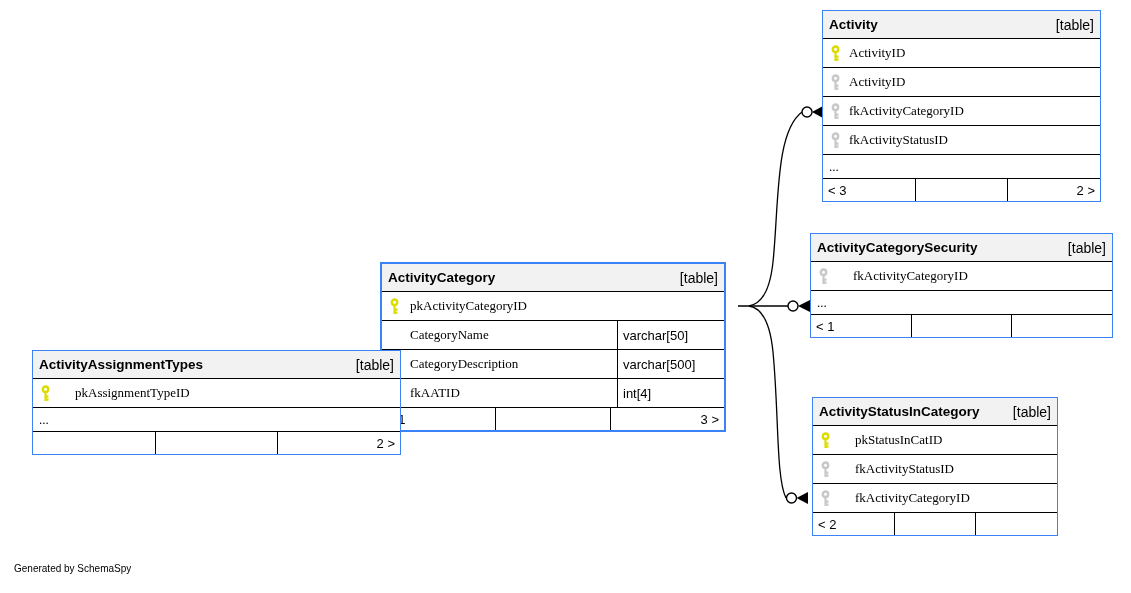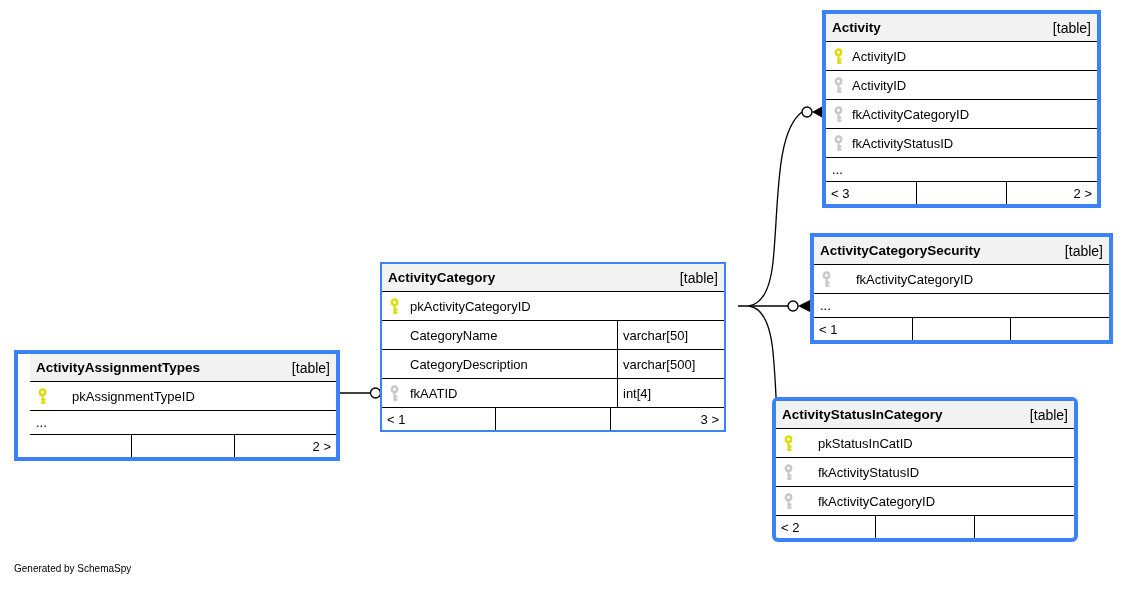--- a/index.html
+++ b/index.html
@@ -3,53 +3,53 @@
 <meta charset="utf-8">
 <style>
   html,body { margin:0; padding:0; background:#ffffff; }
   body { font-family:"Liberation Sans", sans-serif; color:#000; }
   #canvas { position:relative; width:1131px; height:593px; background:#fff; overflow:hidden; }
 
   
   #connectors { position:absolute; left:0; top:0; z-index:1; pointer-events:none; }
 
   
-  .tbl { position:absolute; z-index:2; background:#fff; border:4px solid #3b82f6; box-sizing:border-box; font-size:13px; }
+  .tbl { position:absolute; z-index:2; background:#fff; border:1px solid #3b82f6; box-sizing:border-box; font-size:13px; }
   .tbl.focus { border-width:2px; }
 
   .hdr { display:flex; justify-content:space-between; align-items:center; height:28px;
          background:var(--header-bg,#f2f2f2); border-bottom:1px solid #000; padding:0 6px; box-sizing:border-box; }
   .hdr .title { font-weight:bold; font-size:13.5px; }
   .hdr .tag { font-weight:normal; font-size:14px; }
 
   .row { display:flex; align-items:center; height:29px; border-bottom:1px solid #000; box-sizing:border-box; padding-left:7px; }
   .row.dots { height:24px; padding-left:6px; }
   .row:last-of-type { }
 
   .keyicon { width:11px; height:17px; margin-right:8px; flex:0 0 11px; display:inline-flex; }
   .wide .keyicon { margin-right:24px; }
   .tbl.focus .keyicon { margin-right:10px; }
   .keyicon.pk { color:var(--pk,#dcdc00); }
   .keyicon.fk { color:var(--fk,#c8c8c8); }
   .keyicon.none { visibility:hidden; }
 
-  .colname { white-space:nowrap; }
+  .colname { white-space:nowrap;font-family:Liberation Serif, serif; }
   .coltype { margin-left:auto; align-self:stretch; display:flex; align-items:center;
              border-left:1px solid #000; width:107px; flex:0 0 107px; padding-left:5px; box-sizing:border-box; white-space:nowrap; }
 
   .footer { display:flex; height:22px; }
   .fcell { flex:1; display:flex; align-items:center; padding:0 5px; box-sizing:border-box; }
   .fcell + .fcell { border-left:1px solid #000; }
   .fcell.right { justify-content:flex-end; }
 
   #t-activity { left:822px; top:10px;  width:279px; }
   #t-security { left:810px; top:233px; width:303px; }
   #t-category { left:380px; top:262px; width:346px; }
-  #t-assign   { left:14px;  top:350px; width:326px;padding-left:12px; }
-  #t-status   { left:772px; top:397px; width:306px;border-radius:6px; }
+  #t-assign   { left:32px;  top:350px; width:369px; }
+  #t-status   { left:812px; top:397px; width:246px; }
 
   #note { position:absolute; left:14px; top:563px; font-size:10px; z-index:2; }
 </style>
 </head>
 <body>
 
 <div id="canvas">
 
   <svg id="connectors" width="1131" height="593" viewBox="0 0 1131 593">
     <g fill="none" stroke="#000" stroke-width="1.3">

